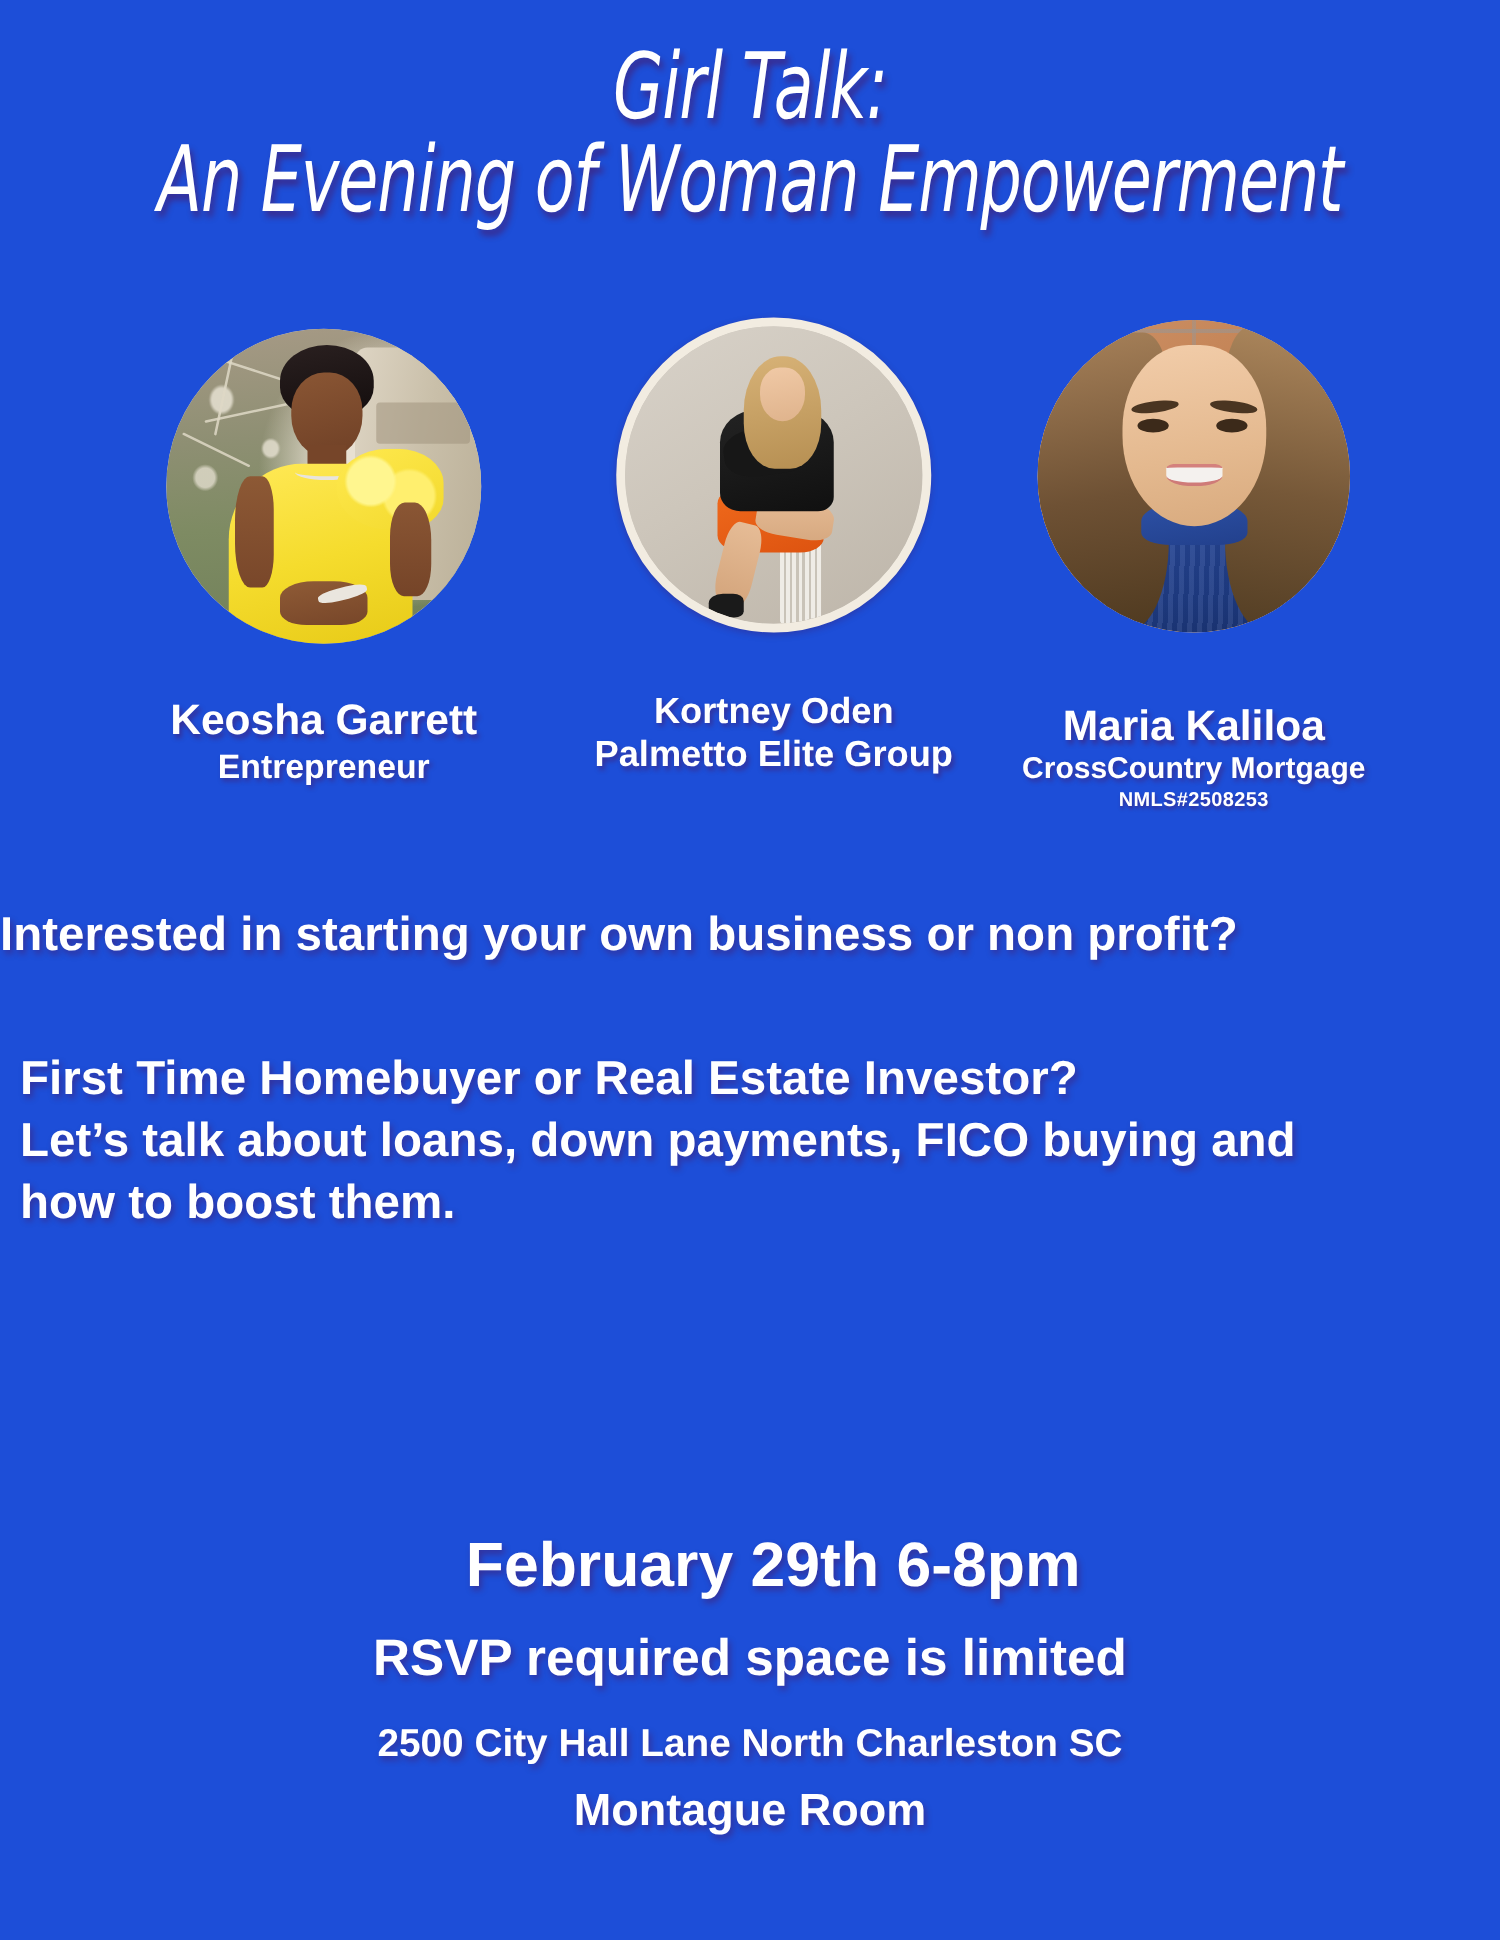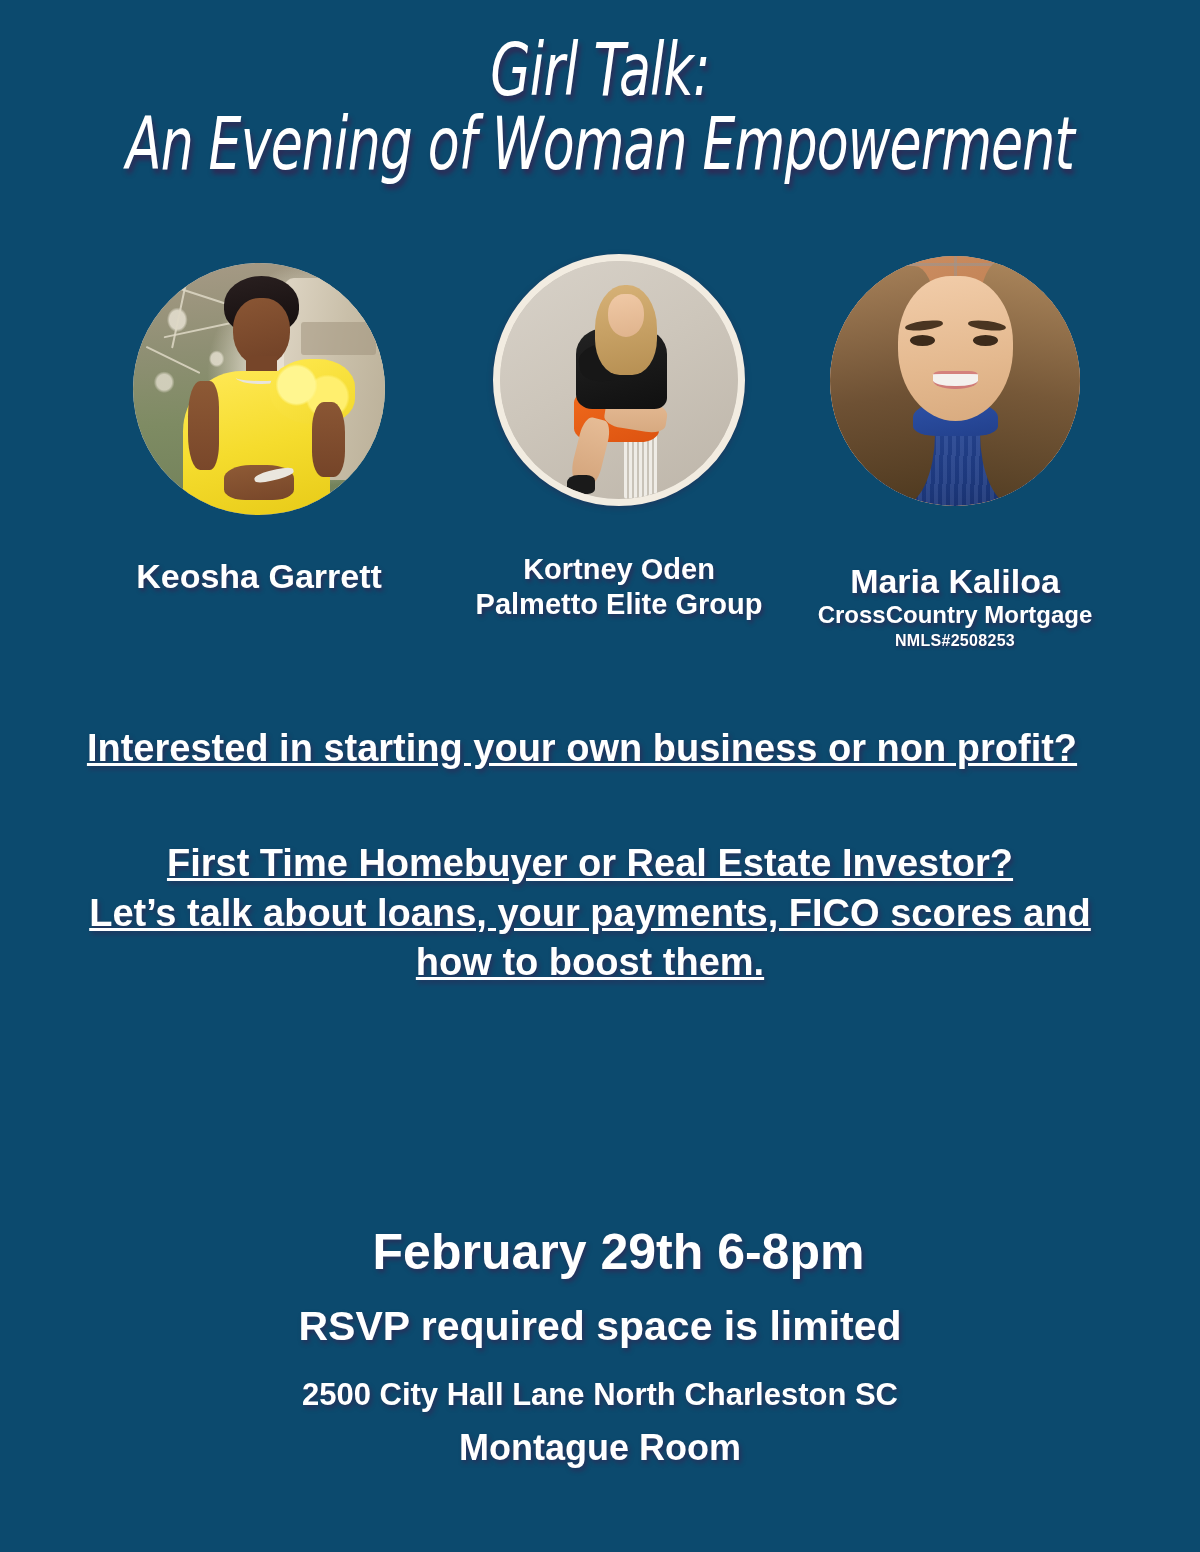--- a/index.html
+++ b/index.html
@@ -14,21 +14,21 @@
     background: #bd0c7f;
     font-family: "Liberation Sans", sans-serif;
     overflow: hidden;
     position: relative;
   }
 
   .flyer {
     position: relative;
     width: 1200px;
     height: 1552px;
-    background: #0c4a6e;
+    background: #1d4ed8;
     overflow: hidden;
   }
 
   
   .title-block {
     position: absolute;
     top: 34px;
     left: 0;
     width: 1200px;
     text-align: center;
@@ -360,23 +360,21 @@
   .speaker-3 .spk-name { font-size: 34px; margin-top: 56px; }
   .speaker-3 .spk-org  { font-size: 24px; margin-top: 2px; }
   .speaker-3 .spk-sub  { margin-top: 2px; }
 
   
   .body-copy {
     position: absolute;
     top: 724px;
     left: 0;
     width: 1164px;
-    text-align: center;
     color: #ffffff;
-    text-decoration: underline;
   }
 
   .para {
     font-weight: bold;
     text-shadow: 2px 3px 5px rgba(90, 0, 55, 0.38);
     line-height: 1.30;
   }
 
   .para-1 { font-size: 38px; }
   .para-2 { font-size: 38px; margin-top: 68px; }
@@ -432,20 +430,21 @@
           <div class="p1-dress"></div>
           <div class="p1-necklace"></div>
           <div class="p1-ruffle"></div>
           <div class="p1-arm-l"></div>
           <div class="p1-arm-r"></div>
           <div class="p1-hands"></div>
           <div class="p1-bracelet"></div>
         </div>
       </div>
       <div class="spk-name">Keosha Garrett</div>
+      <div class="spk-org">Entrepreneur</div>
     </div>
 
     <div class="speaker speaker-2">
       <div class="photo photo-2">
         <div class="photo-inner">
           <div class="p2-bg"></div>
           <div class="p2-stool"></div>
           <div class="p2-skirt"></div>
           <div class="p2-leg-u"></div>
           <div class="p2-leg-l"></div>
@@ -481,21 +480,21 @@
       <div class="spk-org">CrossCountry Mortgage</div>
       <div class="spk-sub">NMLS#2508253</div>
     </div>
 
   </div>
 
   <div class="body-copy">
     <div class="para para-1">Interested in starting your own business or non profit?</div>
     <div class="para para-3">
       <span class="ln">First Time Homebuyer or Real Estate Investor?</span>
-      <span class="ln">Let’s talk about loans, your payments, FICO scores and</span>
+      <span class="ln">Let’s talk about loans, down payments, FICO buying and</span>
       <span class="ln">how to boost them.</span>
     </div>
   </div>
 
   <div class="details">
     <div class="det-line det-date">February 29th 6-8pm</div>
     <div class="det-line det-rsvp">RSVP required space is limited</div>
     <div class="det-line det-addr">2500 City Hall Lane North Charleston SC</div>
     <div class="det-line det-room">Montague Room</div>
   </div>

